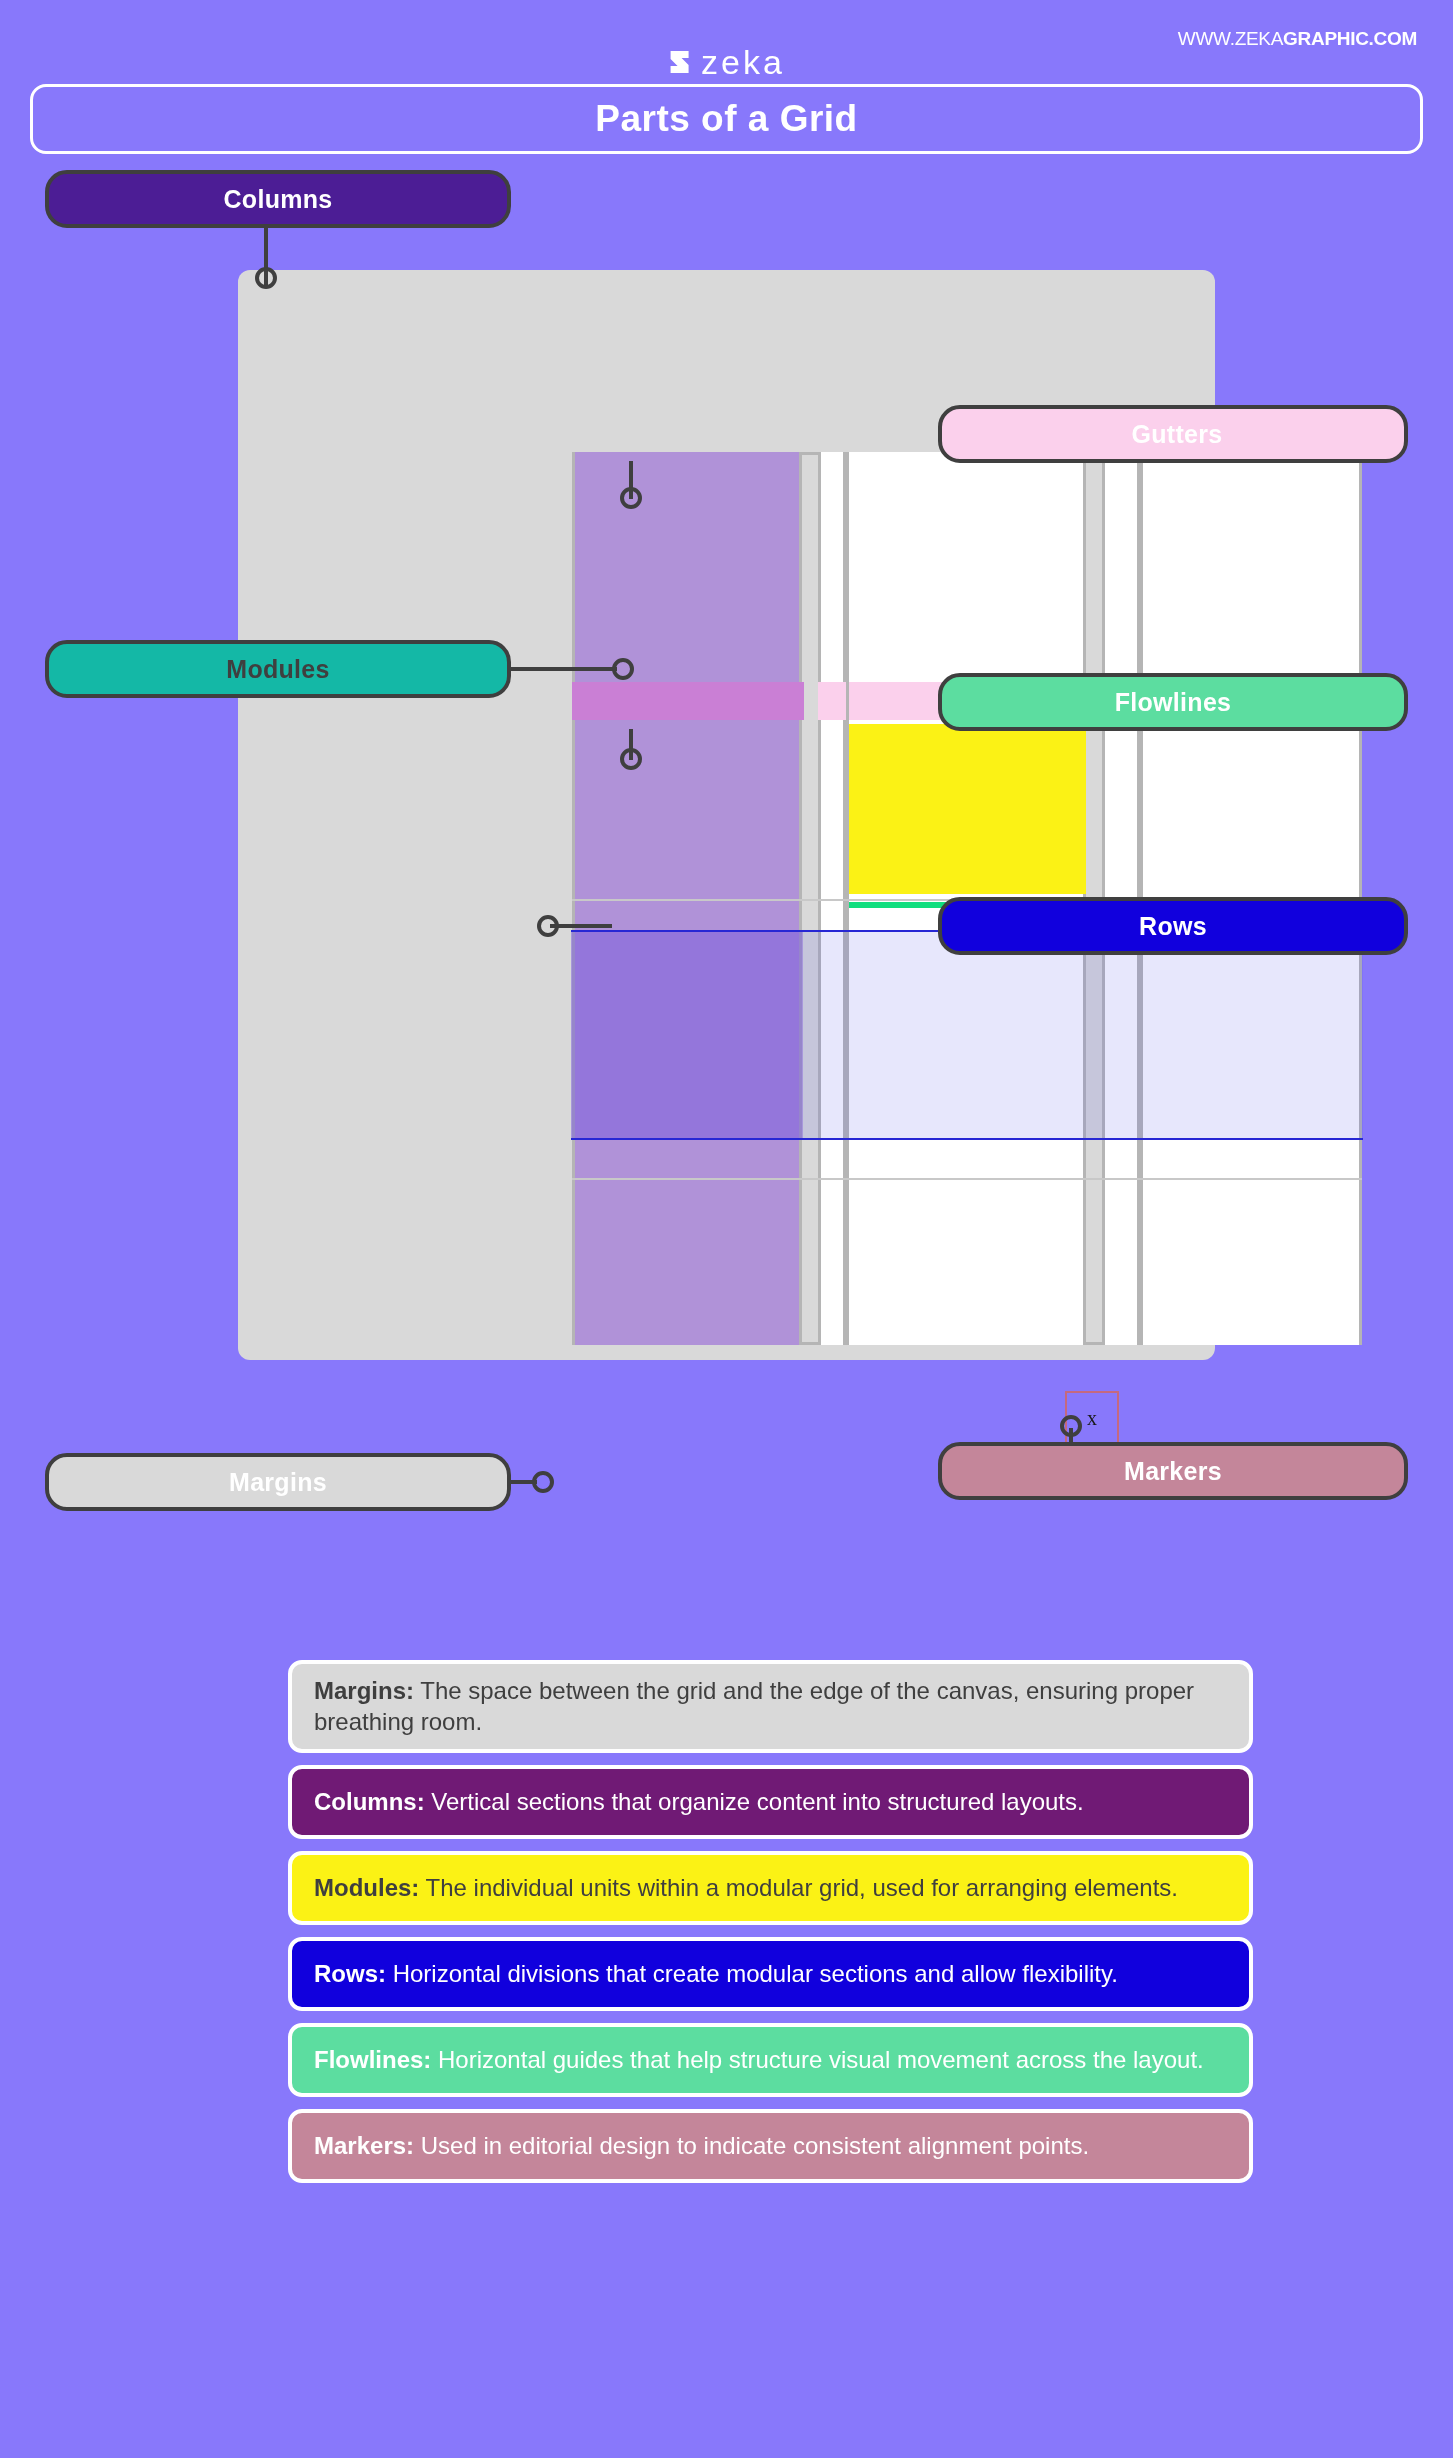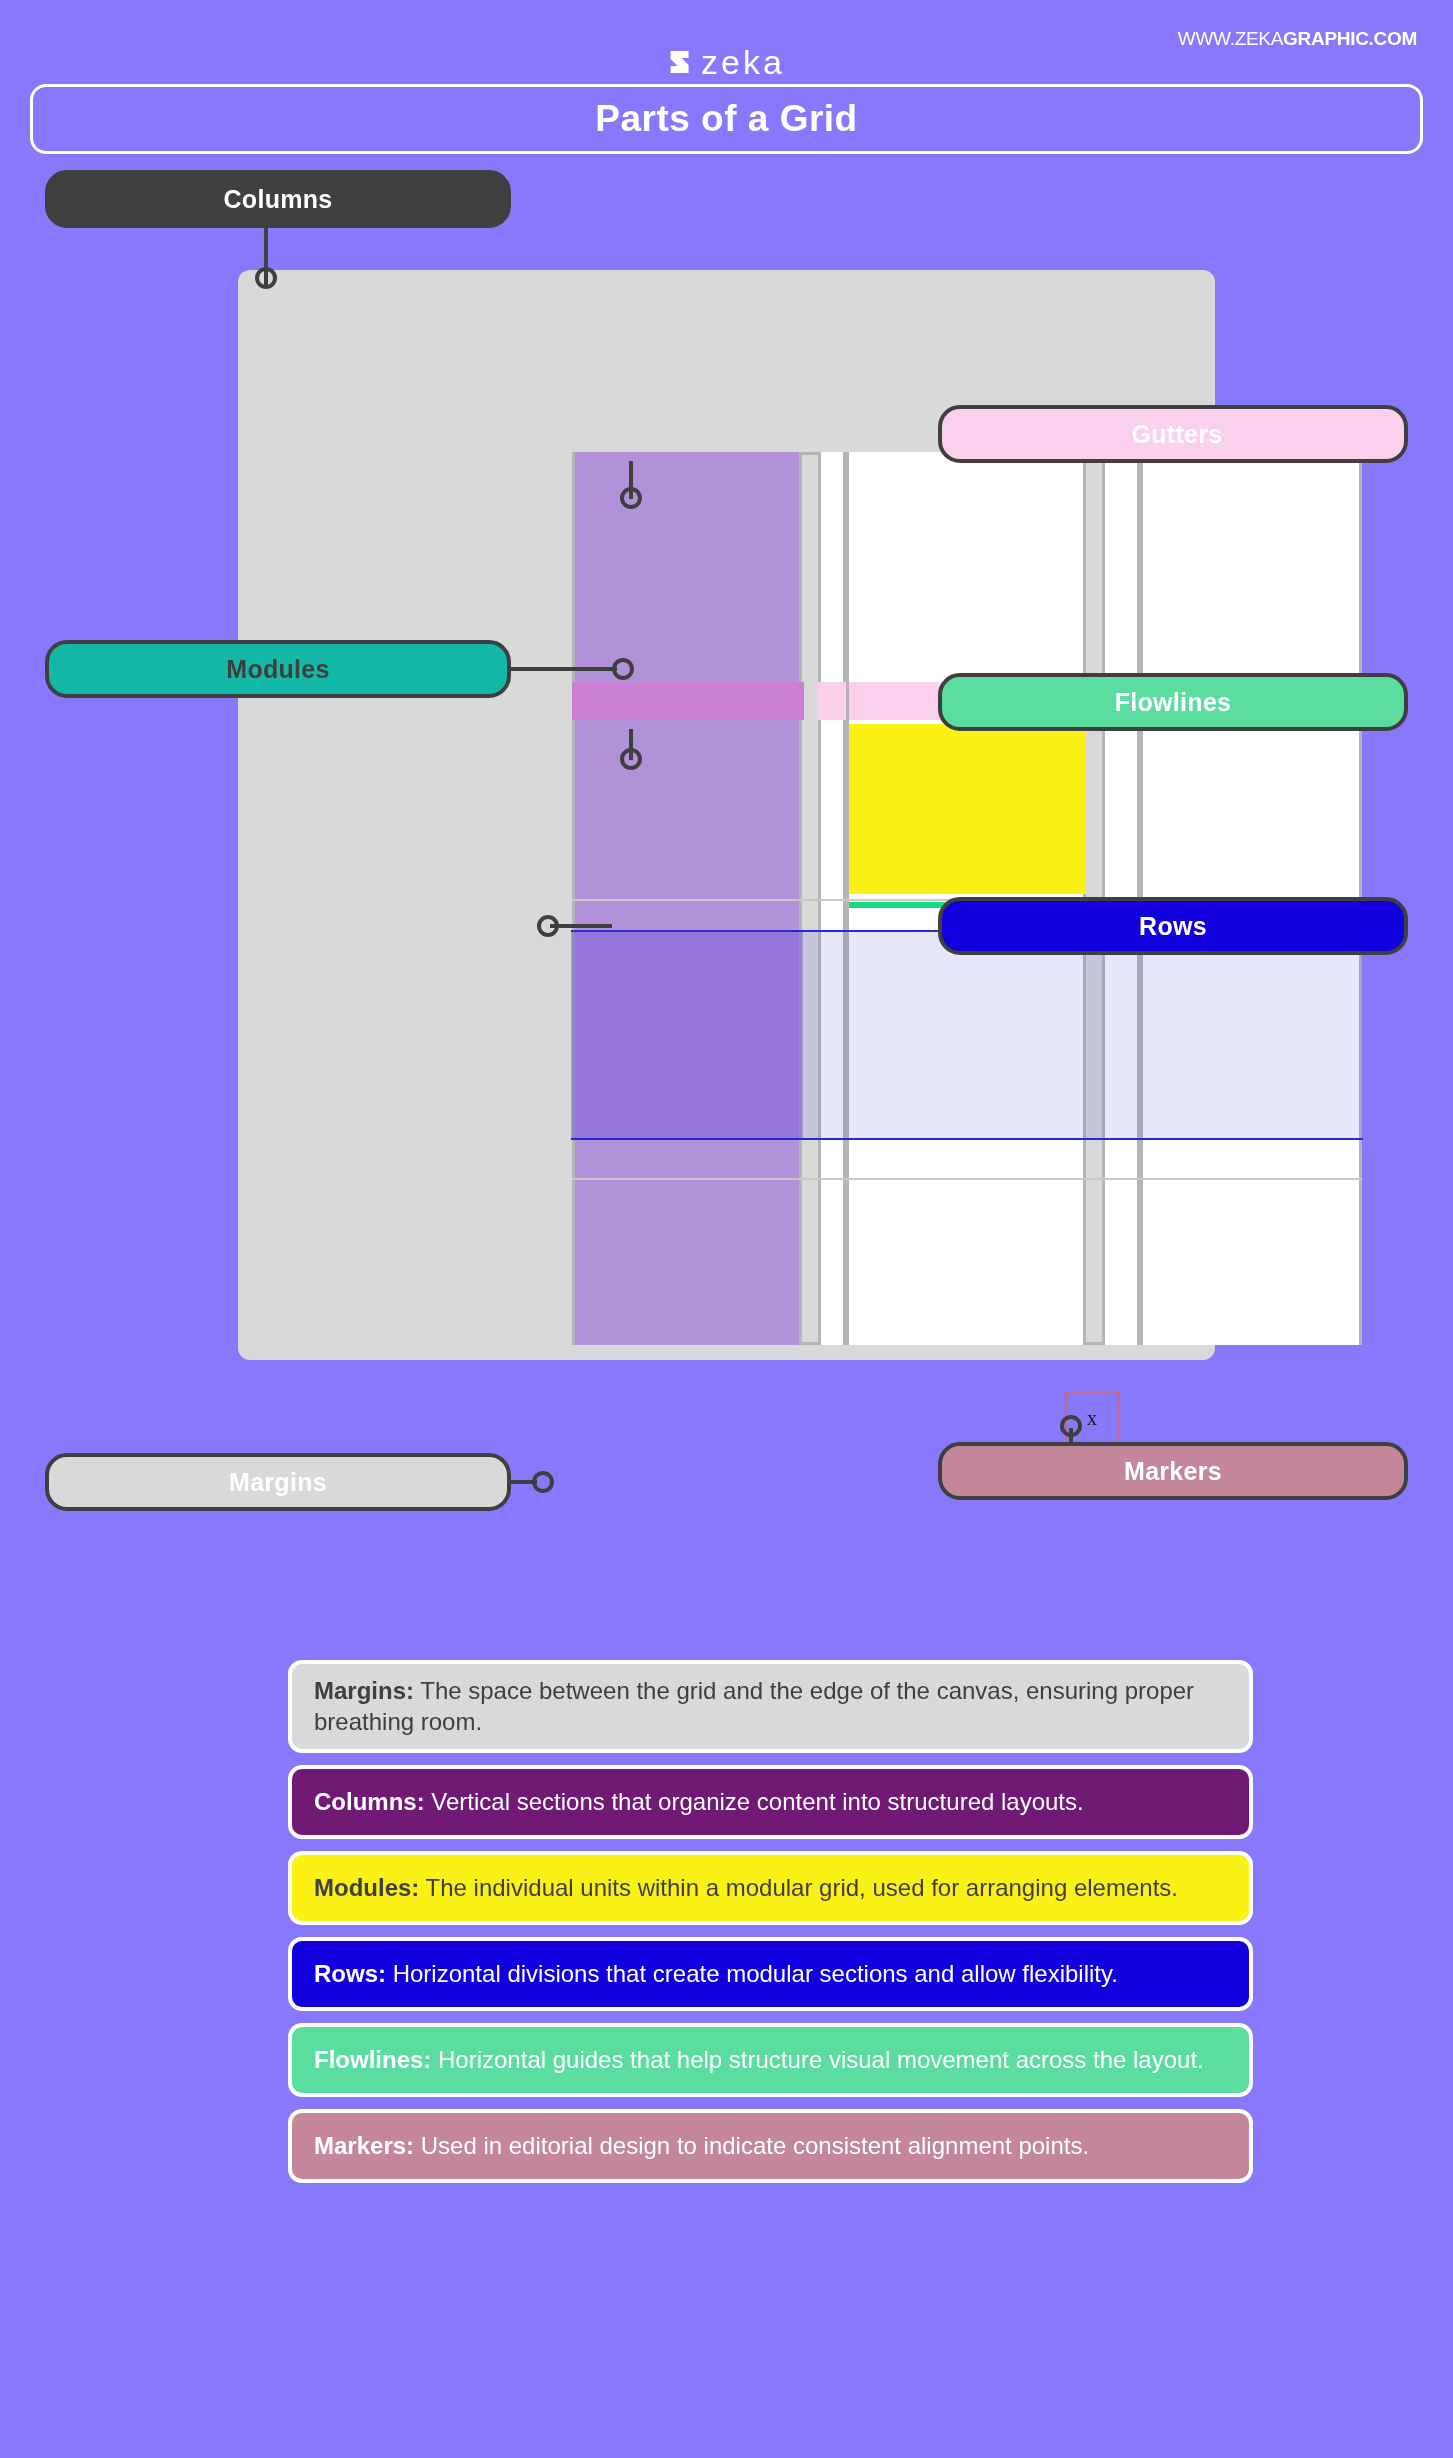--- a/index.html
+++ b/index.html
@@ -219,21 +219,21 @@
     justify-content: center;
     height: 58px;
     font-size: 25px;
     font-weight: 700;
     letter-spacing: 0.3px;
     z-index: 20;
   }
   .badge.left-flush { left: 45px; width: 466px; }
   .badge.right-flush { right: 45px; width: 470px; }
 
-  .b-columns   { top: 0px;    background: #404040; color: #ffffff; }
+  .b-columns   { top: 0px;    background: #4c1d95; color: #ffffff; }
   .b-modules   { top: 470px;  background: #14b8a6; color: #3f3f3f; }
   .b-margins   { top: 1283px; background: #d9d9d9; color: #ffffff; }
   .b-gutters   { top: 235px;  background: #fbd0ec; color: #ffffff; padding-left: 8px; }
   .b-flowlines { top: 503px;  background: #5cdda0; color: #ffffff; }
   .b-rows      { top: 727px;  background: #1100dd; color: #ffffff; }
   .b-markers   { top: 1272px; background: #c4869a; color: #ffffff; }
 
   
   .conn { position: absolute; z-index: 15; }
   .conn-line-v { background: #3f3f3f; width: 4px; }

